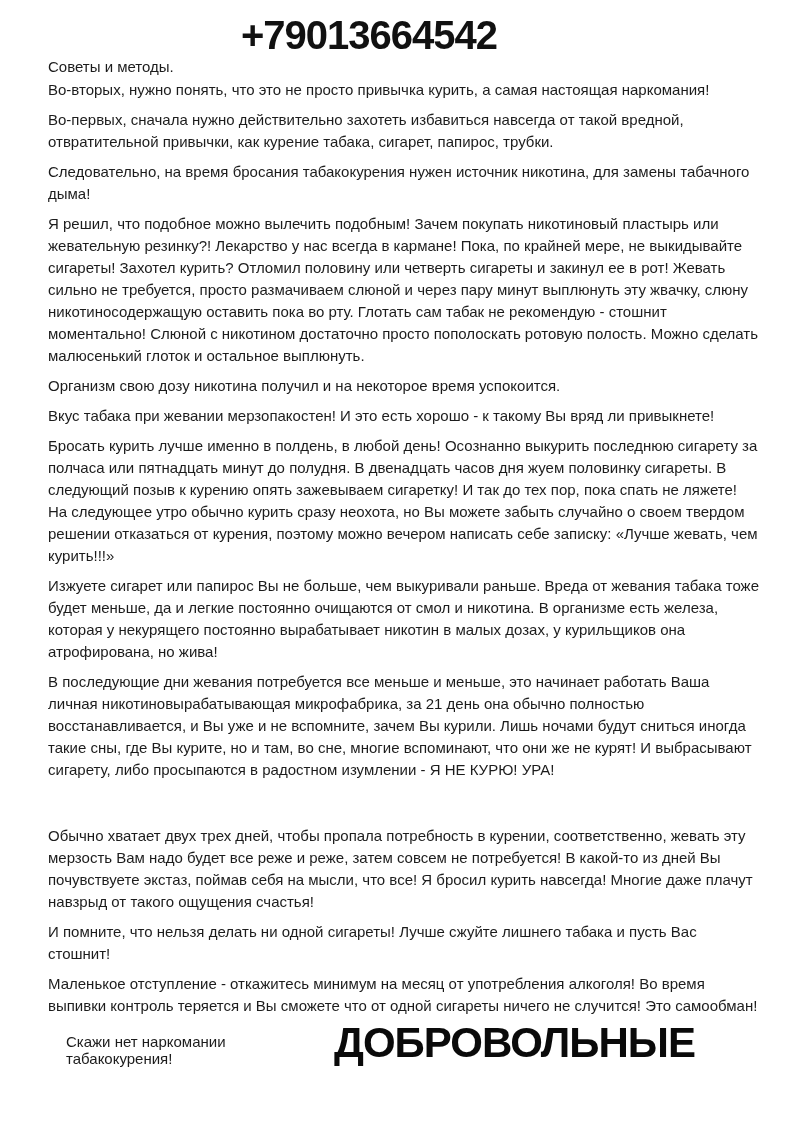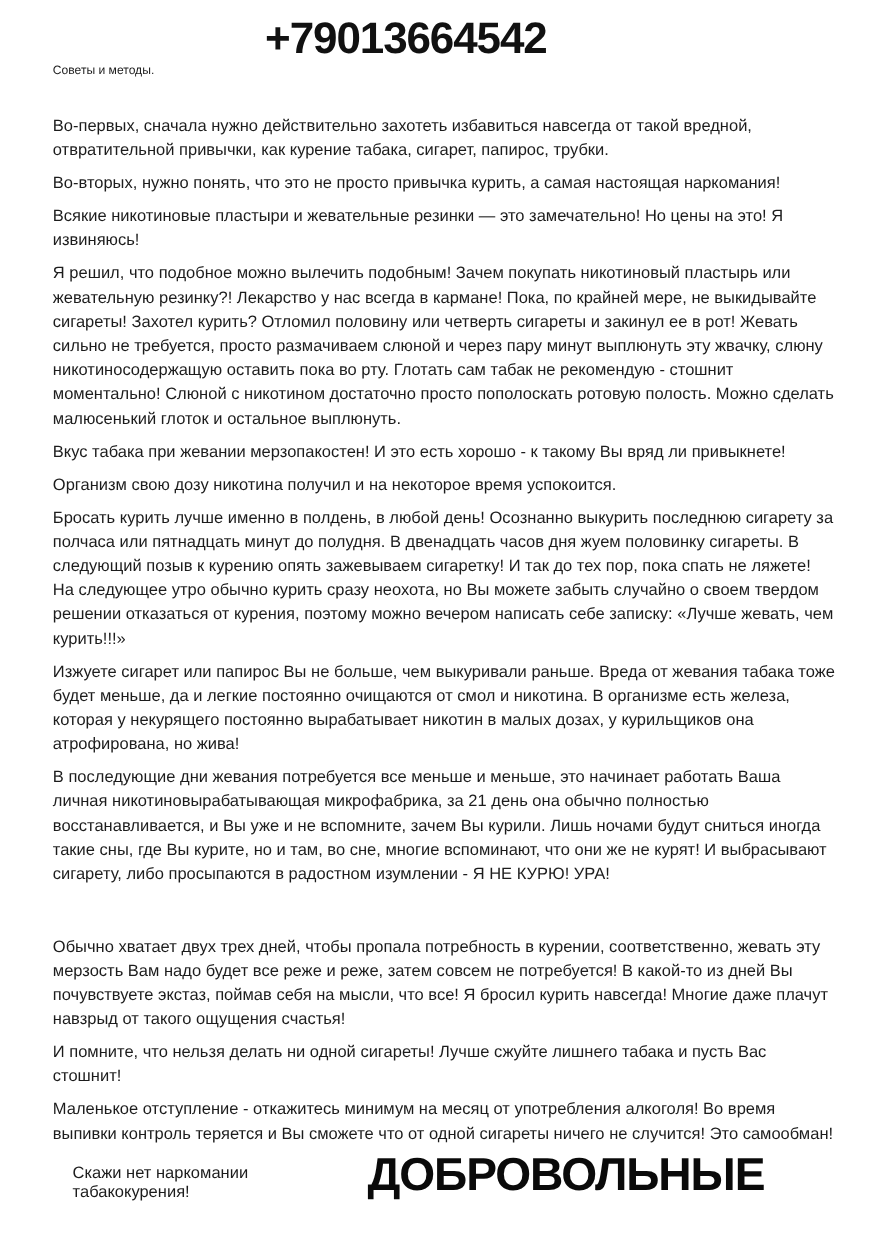--- a/index.html
+++ b/index.html
@@ -22,22 +22,22 @@
     text-align: center;
     font-size: 40px;
     font-weight: bold;
     letter-spacing: -1px;
     line-height: 1.05;
     padding-right: 70px;
     margin: 4px 0 0 0;
     color: #111;
   }
   .subtitle {
-    font-size: 11px;
-    margin: 2px 0 34px 0;
+    font-size: 15px;
+    margin: 2px 0 4px 0;
   }
   .body-text p {
     font-size: 15px;
     line-height: 22px;
     margin: 0 0 8px 0;
     width: 712px;
   }
   .body-text p.gap-before {
     margin-top: 44px;
   }
@@ -72,26 +72,26 @@
 </head>
 <body>
 
 <div class="page">
 
   <div class="top-phone">+79013664542</div>
 
   <div class="subtitle">Советы и методы.</div>
 
   <div class="body-text">
+    <p>Во-вторых, нужно понять, что это не просто привычка курить, а самая настоящая наркомания!</p>
     <p>Во-первых, сначала нужно действительно захотеть избавиться навсегда от такой вредной, отвратительной привычки, как курение табака, сигарет, папирос, трубки.</p>
-    <p>Во-вторых, нужно понять, что это не просто привычка курить, а самая настоящая наркомания!</p>
-    <p>Всякие никотиновые пластыри и жевательные резинки — это замечательно! Но цены на это! Я извиняюсь!</p>
+    <p>Следовательно, на время бросания табакокурения нужен источник никотина, для замены табачного дыма!</p>
     <p>Я решил, что подобное можно вылечить подобным! Зачем покупать никотиновый пластырь или жевательную резинку?! Лекарство у нас всегда в кармане! Пока, по крайней мере, не выкидывайте сигареты! Захотел курить? Отломил половину или четверть сигареты и закинул ее в рот! Жевать сильно не требуется, просто размачиваем слюной и через пару минут выплюнуть эту жвачку, слюну никотиносодержащую оставить пока во рту. Глотать сам табак не рекомендую - стошнит моментально! Слюной с никотином достаточно просто пополоскать ротовую полость. Можно сделать малюсенький глоток и остальное выплюнуть.</p>
+    <p>Организм свою дозу никотина получил и на некоторое время успокоится.</p>
     <p>Вкус табака при жевании мерзопакостен! И это есть хорошо - к такому Вы вряд ли привыкнете!</p>
-    <p>Организм свою дозу никотина получил и на некоторое время успокоится.</p>
     <p>Бросать курить лучше именно в полдень, в любой день! Осознанно выкурить последнюю сигарету за полчаса или пятнадцать минут до полудня. В двенадцать часов дня жуем половинку сигареты. В следующий позыв к курению опять зажевываем сигаретку! И так до тех пор, пока спать не ляжете! На следующее утро обычно курить сразу неохота, но Вы можете забыть случайно о своем твердом решении отказаться от курения, поэтому можно вечером написать себе записку: «Лучше жевать, чем курить!!!»</p>
     <p>Изжуете сигарет или папирос Вы не больше, чем выкуривали раньше. Вреда от жевания табака тоже будет меньше, да и легкие постоянно очищаются от смол и никотина. В организме есть железа, которая у некурящего постоянно вырабатывает никотин в малых дозах, у курильщиков она атрофирована, но жива!</p>
     <p>В последующие дни жевания потребуется все меньше и меньше, это начинает работать Ваша личная никотиновырабатывающая микрофабрика, за 21 день она обычно полностью восстанавливается, и Вы уже и не вспомните, зачем Вы курили. Лишь ночами будут сниться иногда такие сны, где Вы курите, но и там, во сне, многие вспоминают, что они же не курят! И выбрасывают сигарету, либо просыпаются в радостном изумлении - Я НЕ КУРЮ! УРА!</p>
     <p class="gap-before">Обычно хватает двух трех дней, чтобы пропала потребность в курении, соответственно, жевать эту мерзость Вам надо будет все реже и реже, затем совсем не потребуется! В какой-то из дней Вы почувствуете экстаз, поймав себя на мысли, что все! Я бросил курить навсегда! Многие даже плачут навзрыд от такого ощущения счастья!</p>
     <p>И помните, что нельзя делать ни одной сигареты! Лучше сжуйте лишнего табака и пусть Вас стошнит!</p>
     <p>Маленькое отступление - откажитесь минимум на месяц от употребления алкоголя! Во время выпивки контроль теряется и Вы сможете что от одной сигареты ничего не случится! Это самообман!</p>
   </div>
 
   <div class="footer">
     <div class="footer-left">

